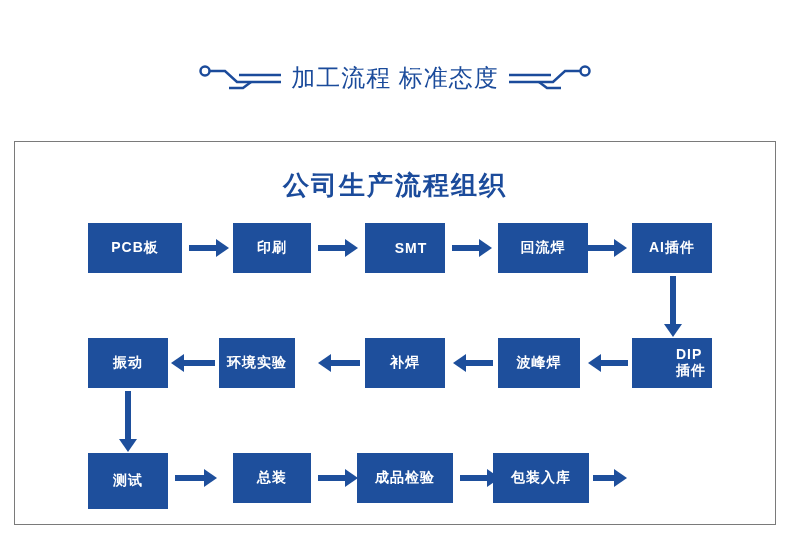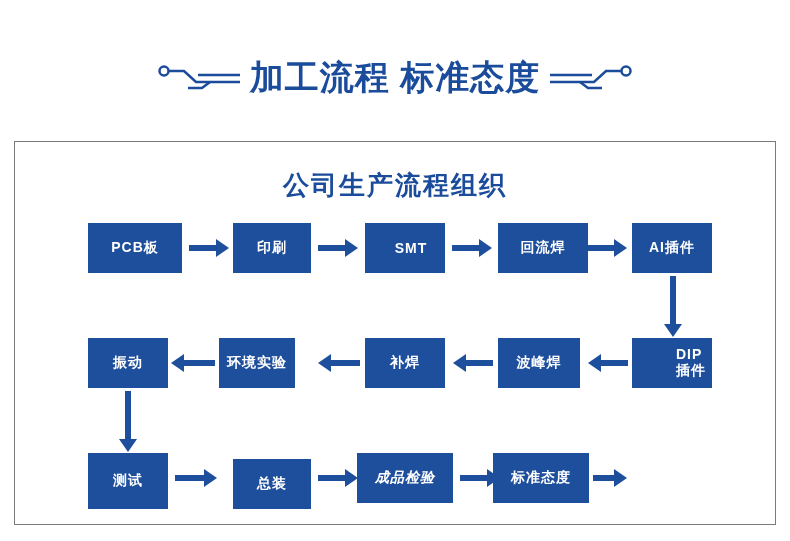--- a/index.html
+++ b/index.html
@@ -26,22 +26,22 @@
     left: 0;
     top: 48px;
     width: 790px;
     height: 60px;
     display: flex;
     align-items: center;
     justify-content: center;
     gap: 10px;
   }
   .banner-title {
-    font-size: 34px;
-    font-weight: bold;
+    font-size: 24px;
+    font-weight: normal;
     color: #1b4b9b;
     letter-spacing: 1px;
     white-space: nowrap;
   }
   .deco {
     width: 82px;
     height: 34px;
     flex: 0 0 auto;
   }
 
@@ -250,40 +250,40 @@
 
     <div class="node" style="left:73px; top:311px; width:80px; height:56px;font-family:Liberation Serif, serif;">
       <span>测试</span>
     </div>
 
     <div class="arrow-h right" style="left:160px; top:325px; width:42px; height:22px;">
       <span class="shaft" style="width:32px;"></span>
         <span class="head"></span>
     </div>
 
-    <div class="node" style="left:218px; top:311px; width:78px; height:50px;margin-top:6px;">
+    <div class="node" style="left:218px; top:311px; width:78px; height:50px;">
       <span>总装</span>
     </div>
 
     <div class="arrow-h right" style="left:303px; top:325px; width:40px; height:22px;">
       <span class="shaft" style="width:30px;"></span>
         <span class="head"></span>
     </div>
 
-    <div class="node" style="left:342px; top:311px; width:96px; height:50px;font-style:italic;">
+    <div class="node" style="left:342px; top:311px; width:96px; height:50px;">
       <span>成品检验</span>
     </div>
 
     <div class="arrow-h right" style="left:445px; top:325px; width:40px; height:22px;">
       <span class="shaft" style="width:30px;"></span>
         <span class="head"></span>
     </div>
 
     <div class="node" style="left:478px; top:311px; width:96px; height:50px;">
-      <span>标准态度</span>
+      <span>包装入库</span>
     </div>
 
     <div class="arrow-h right" style="left:578px; top:325px; width:34px; height:22px;">
       <span class="shaft" style="width:24px;"></span>
         <span class="head"></span>
     </div>
 
 
   </div>
 </div>

